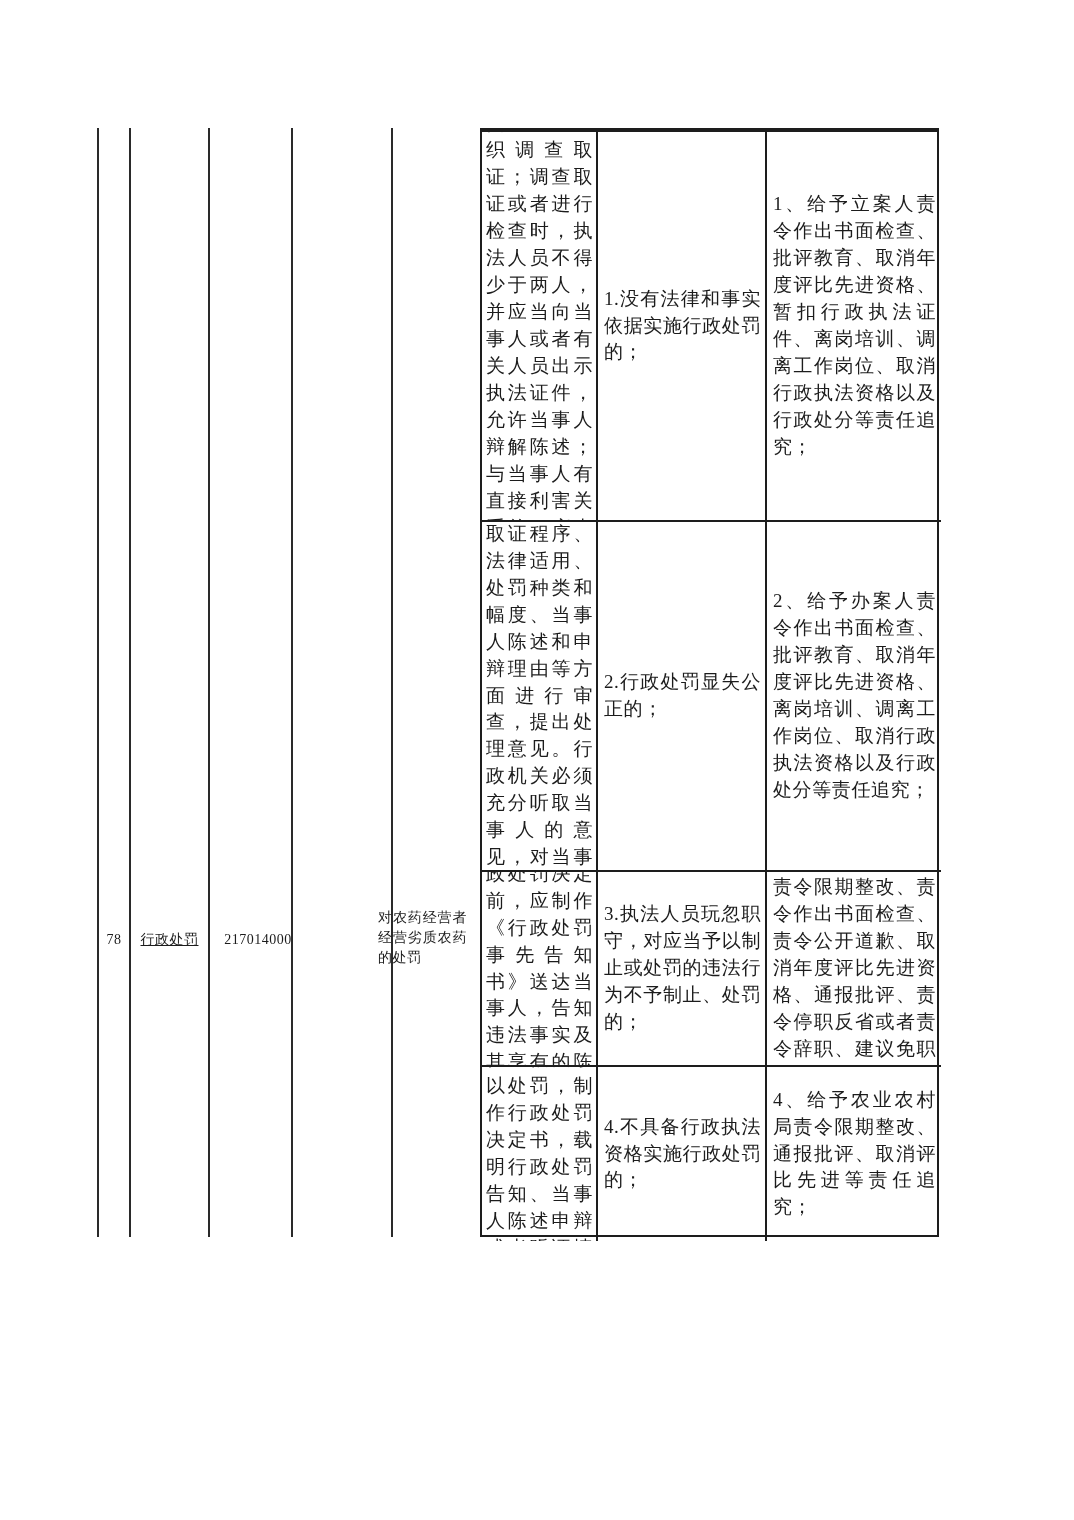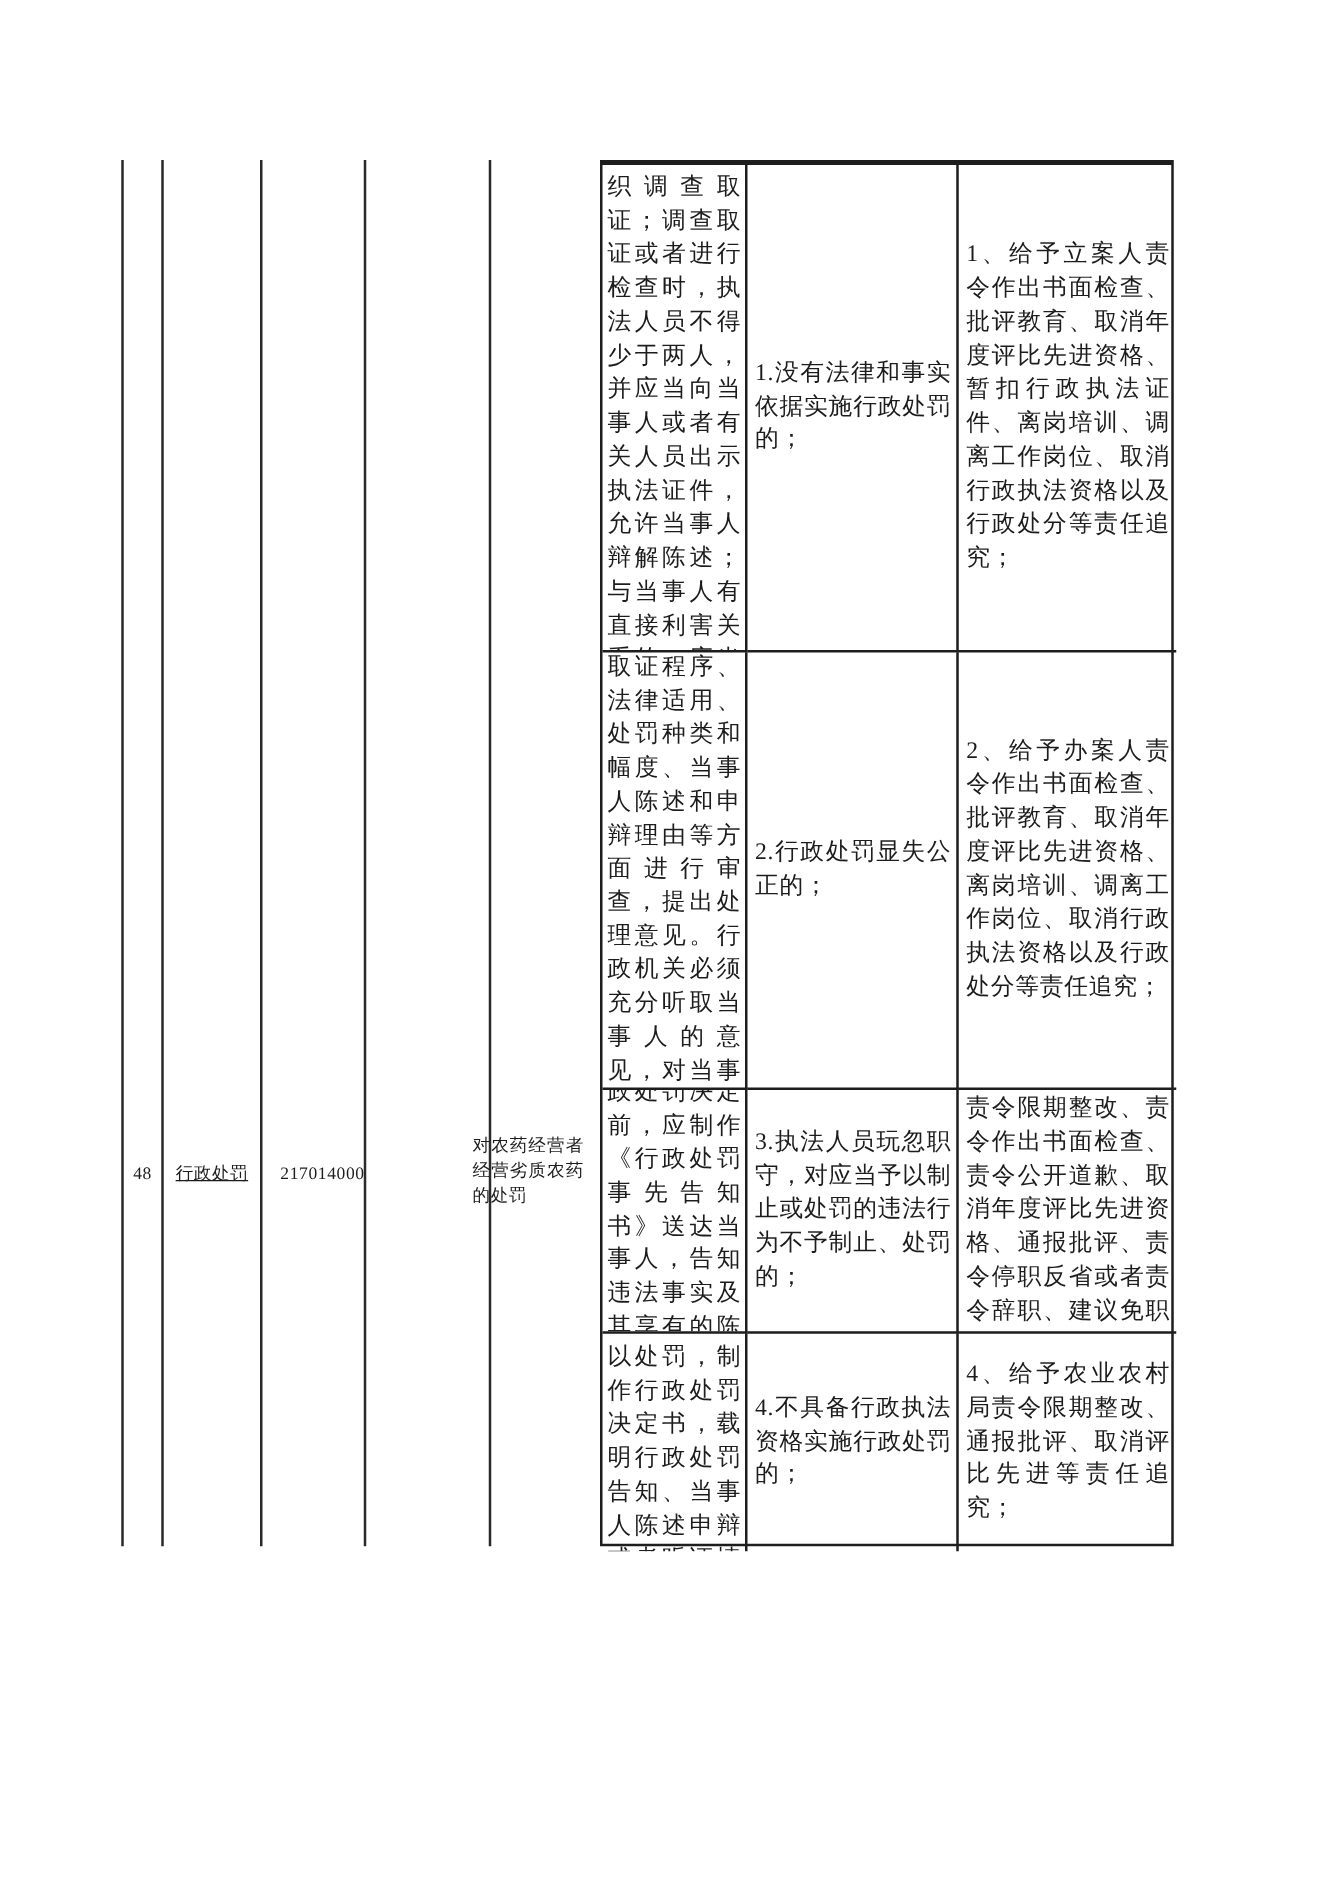--- a/index.html
+++ b/index.html
@@ -84,21 +84,21 @@
 <body>
 
 <div class="page">
 
   <div class="vline vl-1"></div>
   <div class="vline vl-2"></div>
   <div class="vline vl-3"></div>
   <div class="vline vl-4"></div>
   <div class="vline vl-5"></div>
 
-  <div class="left-text seq">48</div>
+  <div class="left-text seq">78</div>
   <div class="left-text ptype">行政处罚</div>
   <div class="left-text pcode">217014000</div>
   <div class="left-text pname">对农药经营者经营劣质农药的处罚</div>
 
   <div class="matrix">
 
     <div class="cell col-resp">
       <div class="cell-inner">2．调查责任：对立案的案件，指定专人负责，及时组织调查取证；调查取证或者进行检查时，执法人员不得少于两人，并应当向当事人或者有关人员出示执法证件，允许当事人辩解陈述；与当事人有直接利害关系的，应当回避；执法人员应当保守有关秘密。</div>
     </div>
     <div class="cell col-circ">

